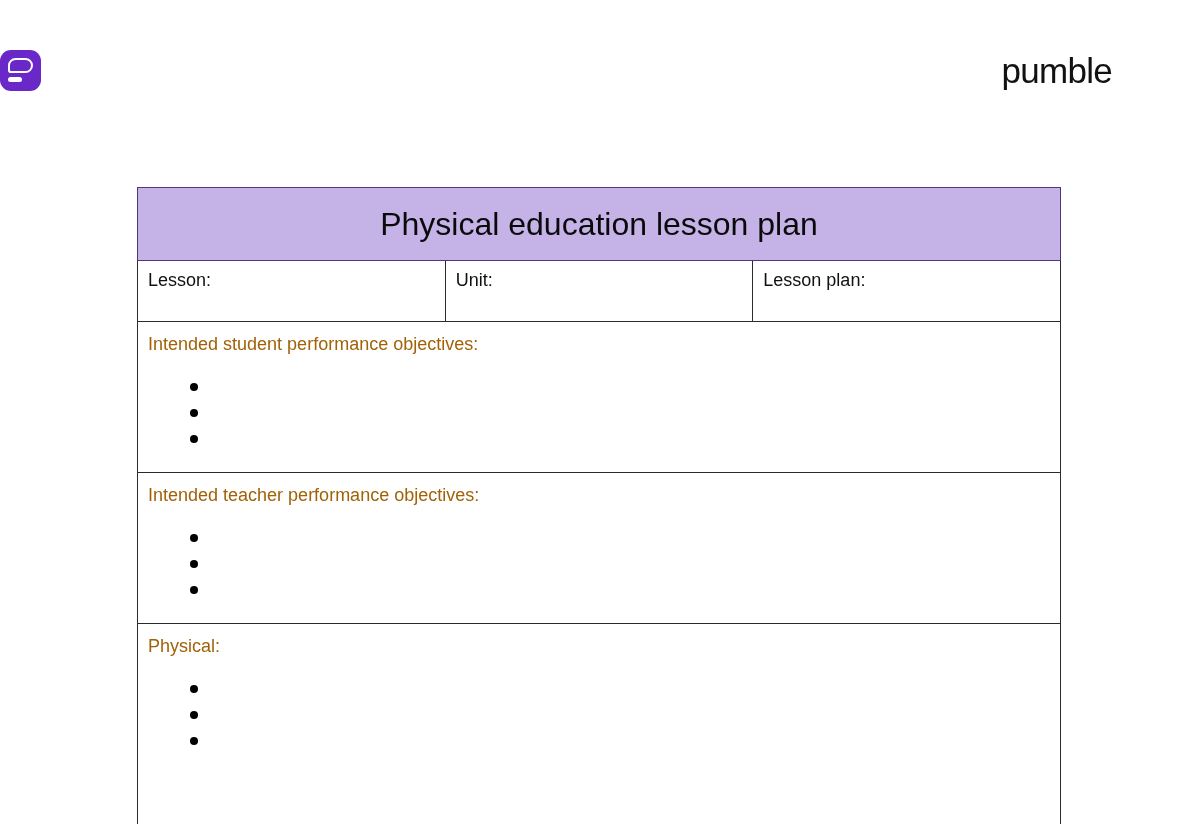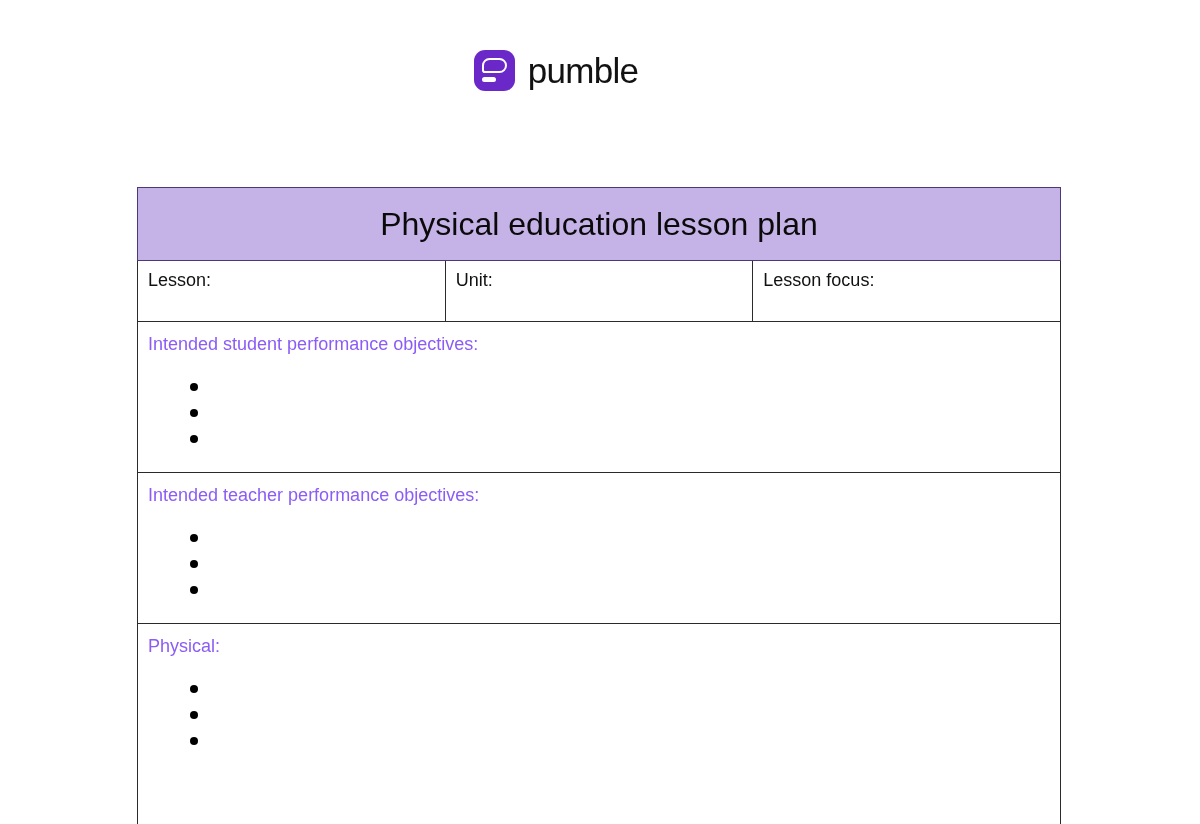--- a/index.html
+++ b/index.html
@@ -17,21 +17,21 @@
   }
 
   
   .brand {
     position: absolute;
     top: 50px;
     left: 0;
     width: 1112px;
     display: flex;
     align-items: center;
-    justify-content: center;
+    justify-content: space-between;
     gap: 13px;
   }
   .brand-mark {
     width: 41px;
     height: 41px;
     border-radius: 11px;
     background: #6A28C8;
     position: relative;
     flex: 0 0 auto;
   }
@@ -103,21 +103,21 @@
     line-height: 22px;
     color: #111111;
   }
 
   .section-cell {
     padding: 10px 0 0 10px !important;
   }
   .section-label {
     font-size: 18px;
     line-height: 24px;
-    color: #8b5cf6;
+    color: #a16207;
     margin-bottom: 20px;
   }
   .bullets {
     list-style: none;
     margin: 0;
     padding: 0 0 0 42px;
   }
   .bullets li {
     position: relative;
     height: 26px;
@@ -156,21 +156,21 @@
     </tr>
 
     <tr>
       <td class="meta-cell" style="width:233px">
         <span class="meta-text">Lesson:</span>
       </td>
       <td class="meta-cell" style="width:189px">
         <span class="meta-text">Unit:</span>
       </td>
       <td class="meta-cell">
-        <span class="meta-text">Lesson focus:</span>
+        <span class="meta-text">Lesson plan:</span>
       </td>
     </tr>
 
     <tr class="row-objectives">
       <td class="section-cell" colspan="3">
         <div class="section-label">Intended student performance objectives:</div>
         <ul class="bullets">
           <li></li>
           <li></li>
           <li></li>

